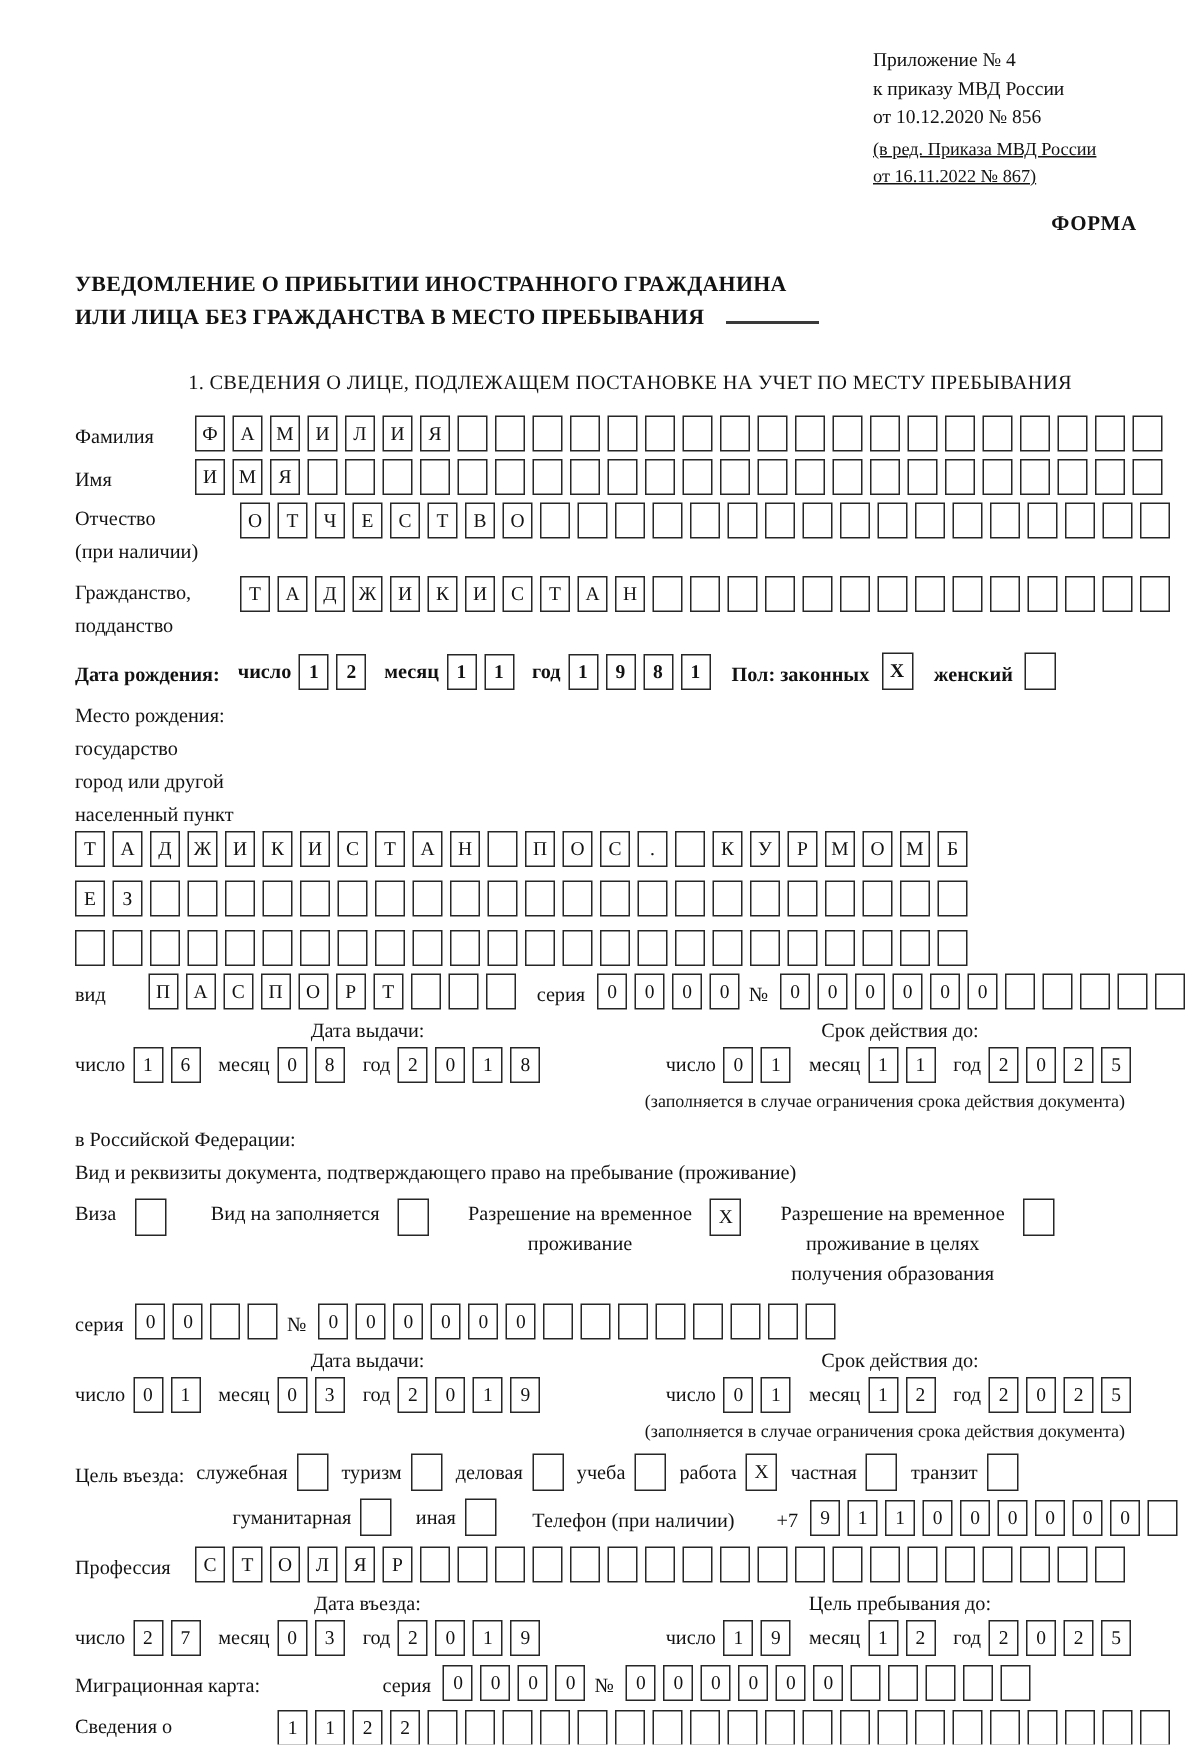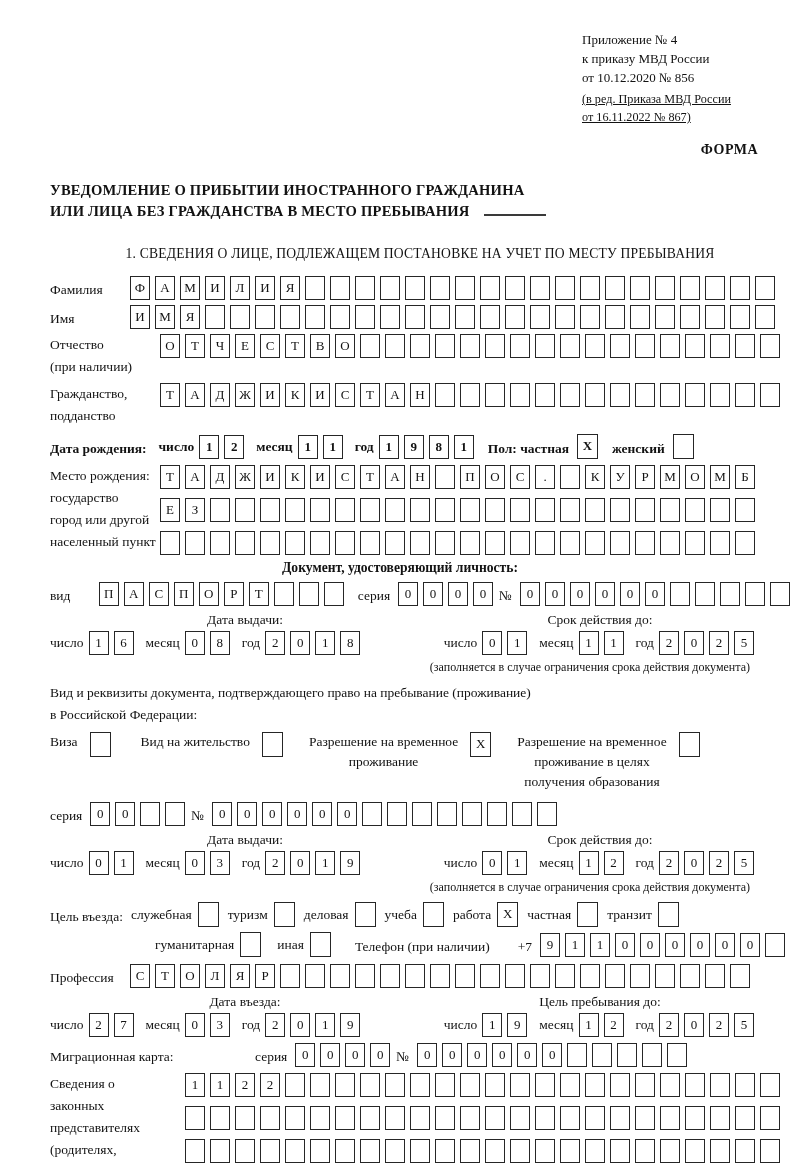--- a/index.html
+++ b/index.html
@@ -225,31 +225,31 @@
           <span class="cell">1</span>
         </span>
       <span class="dlbl">год</span>
       <span class="cells">
           <span class="cell">1</span>
           <span class="cell">9</span>
           <span class="cell">8</span>
           <span class="cell">1</span>
         </span>
     </span>
-    <span class="flabel ml14 mr8">Пол: частная</span>
+    <span class="flabel ml14 mr8">Пол: законных</span>
     <span class="cells cbx">
         <span class="cell">X</span>
       </span>
     <span class="flabel ml14 mr8">женский</span>
     <span class="cells cbx">
         <span class="cell">&nbsp;</span>
       </span>
   </div>
 
-  <div class="row top" style="margin-top:6px;">
+  <div class="row top" style="margin-top:6px;flex-direction:column;">
     <div class="lblcol w110">
       <div>Место рождения:</div>
       <div>государство</div>
       <div>город или другой</div>
       <div>населенный пункт</div>
     </div>
     <div class="bp-grid">
       <div class="cells rowgap">
           <span class="cell">Т</span>
           <span class="cell">А</span>
@@ -324,21 +324,20 @@
           <span class="cell">&nbsp;</span>
           <span class="cell">&nbsp;</span>
           <span class="cell">&nbsp;</span>
           <span class="cell">&nbsp;</span>
           <span class="cell">&nbsp;</span>
           <span class="cell">&nbsp;</span>
         </div>
     </div>
   </div>
 
-  <div class="dochead">Документ, удостоверяющий личность:</div>
 
   <div class="row">
     <span class="flabel" style="width:55px;">вид</span>
     <span class="cells">
         <span class="cell">П</span>
         <span class="cell">А</span>
         <span class="cell">С</span>
         <span class="cell">П</span>
         <span class="cell">О</span>
         <span class="cell">Р</span>
@@ -410,30 +409,30 @@
           <span class="cell">2</span>
           <span class="cell">0</span>
           <span class="cell">2</span>
           <span class="cell">5</span>
         </span>
     </span>
   </div>
   <div class="note">(заполняется в случае ограничения срока действия документа)</div>
 
   <div class="intro">
+    <div>в Российской Федерации:</div>
     <div>Вид и реквизиты документа, подтверждающего право на пребывание (проживание)</div>
-    <div>в Российской Федерации:</div>
   </div>
 
   <div class="row top permits">
     <span class="flabel">Виза</span>
     <span class="cells cbx">
         <span class="cell">&nbsp;</span>
       </span>
-    <span class="flabel ml18">Вид на жительство</span>
+    <span class="flabel ml18">Вид на заполняется</span>
     <span class="cells cbx">
         <span class="cell">&nbsp;</span>
       </span>
     <div class="pblk ml14">
       <div>Разрешение на временное</div>
       <div>проживание</div>
     </div>
     <span class="cells cbx">
         <span class="cell">X</span>
       </span>

